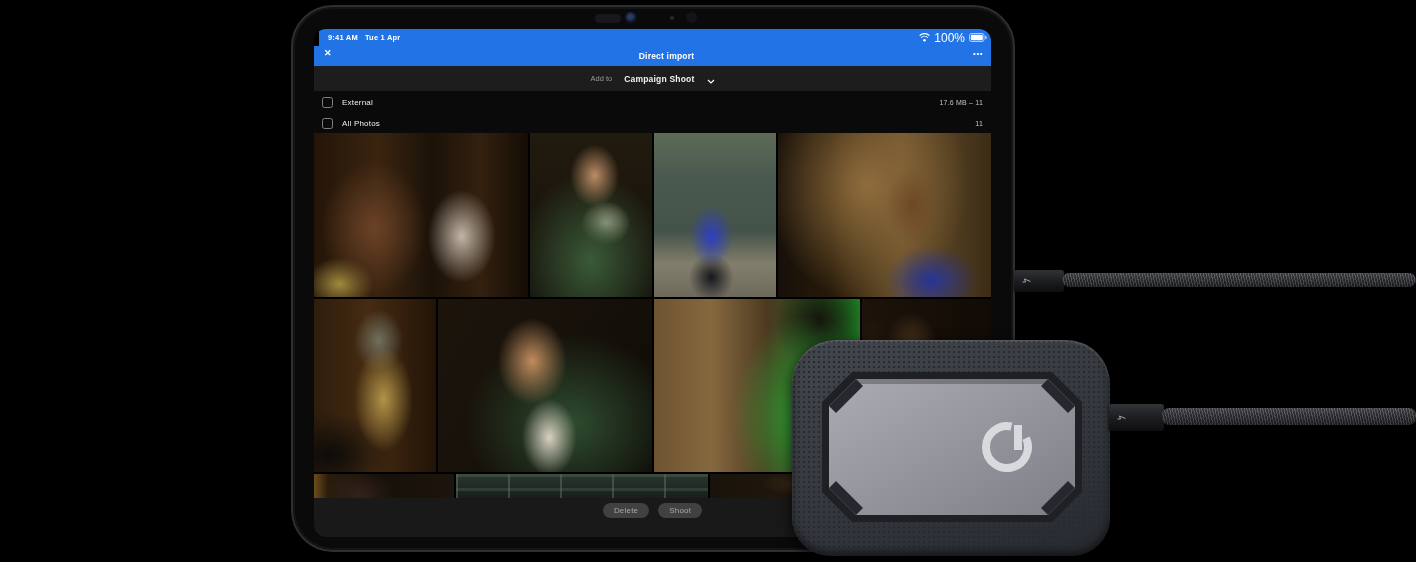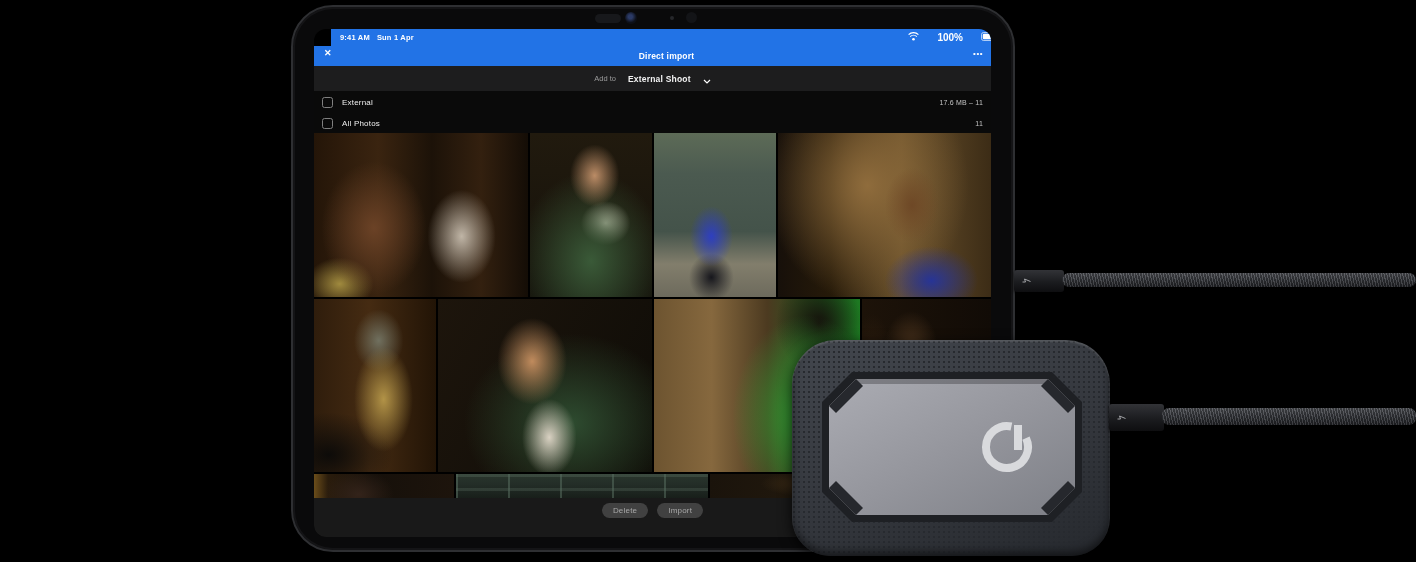--- a/index.html
+++ b/index.html
@@ -14,24 +14,24 @@
   .cam-pill  { position:absolute; left:302px; top:7px;  width:26px; height:9px; border-radius:5px; background:#17181b; }
   .cam-lens  { position:absolute; left:332px; top:5px;  width:12px; height:12px; border-radius:50%;
                background:radial-gradient(circle at 45% 40%, #2b3a66 0 2px, #0d1018 60%); }
   .cam-dot   { position:absolute; left:377px; top:9px;  width:4px; height:4px; border-radius:50%; background:#26272b; }
   .cam-ring  { position:absolute; left:393px; top:5px;  width:11px; height:11px; border-radius:50%; background:#131417; }
 
   .screen { position:absolute; left:21px; top:22px; width:677px; height:508px;
             background:#000; border-radius:12px; overflow:hidden; }
 
   
-  .statusbar { position:absolute; left:17px; top:0; width:677px; height:17px; background:#2273e6;
+  .statusbar { position:absolute; left:5px; top:0; width:677px; height:17px; background:#2273e6;
                display:flex; align-items:center; justify-content:space-between; padding:0 9px; }
   .status-left { display:flex; align-items:center; gap:7px; color:#fff; font-size:7.5px; font-weight:bold; letter-spacing:.2px; }
-  .status-right { display:flex; align-items:center; gap:18px; color:#fff; font-size:10px; font-weight:bold; }
+  .status-right { display:flex; align-items:center; gap:4px; color:#fff; font-size:12px; font-weight:normal; }
   .appbar { position:absolute; left:0; top:17px; width:677px; height:20px; background:#2273e6;
             display:flex; align-items:center; }
   .close-x { position:absolute; left:10px; top:2px; color:#fff; font-size:9px; font-weight:bold; cursor:default; }
   .app-title { width:100%; text-align:center; color:#fff; font-size:8.5px; font-weight:bold; letter-spacing:.2px;padding-left:28px; }
   .more-dots { position:absolute; right:8px; top:3px; color:#fff; font-size:8px; letter-spacing:.5px; }
 
   
   .addto { position:absolute; left:0; top:37px; width:677px; height:25px; background:#1d1d1e;
            display:flex; align-items:center; justify-content:center; gap:12px; }
   .addto-label { color:#9b9b9b; font-size:7.5px; }
@@ -148,21 +148,21 @@
     <div class="cam-pill"></div>
     <div class="cam-lens"></div>
     <div class="cam-dot"></div>
     <div class="cam-ring"></div>
 
     <div class="screen">
 
       <div class="statusbar">
         <div class="status-left">
           <span>9:41 AM</span>
-          <span>Sun 1 Apr</span>
+          <span>Tue 1 Apr</span>
         </div>
         <div class="status-right">
           <span>
             <svg width="11" height="9" viewBox="0 0 11 9">
               <path d="M0.6 2.6 A7 7 0 0 1 10.4 2.6" stroke="#fff" stroke-width="1.2" fill="none"></path>
               <path d="M2.2 4.6 A4.7 4.7 0 0 1 8.8 4.6" stroke="#fff" stroke-width="1.2" fill="none"></path>
               <circle cx="5.5" cy="7.2" r="1.3" fill="#fff"></circle>
             </svg>
           </span>
           <span>100%</span>
@@ -177,21 +177,21 @@
       </div>
 
       <div class="appbar">
         <span class="close-x">✕</span>
         <span class="app-title">Direct import</span>
         <span class="more-dots">•••</span>
       </div>
 
       <div class="addto">
         <span class="addto-label">Add to</span>
-        <span class="addto-value">External Shoot</span>
+        <span class="addto-value">Campaign Shoot</span>
         <span>
           <svg width="8" height="5" viewBox="0 0 8 5">
               <polyline points="1,1 4,4 7,1" stroke="#fff" stroke-width="1.2" fill="none"></polyline>
             </svg>
         </span>
       </div>
 
       <div class="srcrow r1">
         <span class="cbx"></span>
         <span class="srclabel">All Photos</span>
@@ -212,21 +212,21 @@
         <div class="ph c6 p6"></div>
         <div class="ph c7 p7"></div>
         <div class="ph c8 p8"></div>
         <div class="ph c9 p9"></div>
         <div class="ph c10 p10"></div>
         <div class="ph c11 p11"></div>
       </div>
 
       <div class="toolbar">
         <button class="pill">Delete</button>
-        <button class="pill">Import</button>
+        <button class="pill">Shoot</button>
       </div>
 
     </div>
   </div>
 
   <div class="drive">
     <svg class="plate-svg" width="260" height="150" viewBox="0 0 260 150">
       <defs>
         <linearGradient id="pg" x1="0" y1="0" x2="1" y2="1">
           <stop offset="0" stop-color="#abacb3"></stop>

